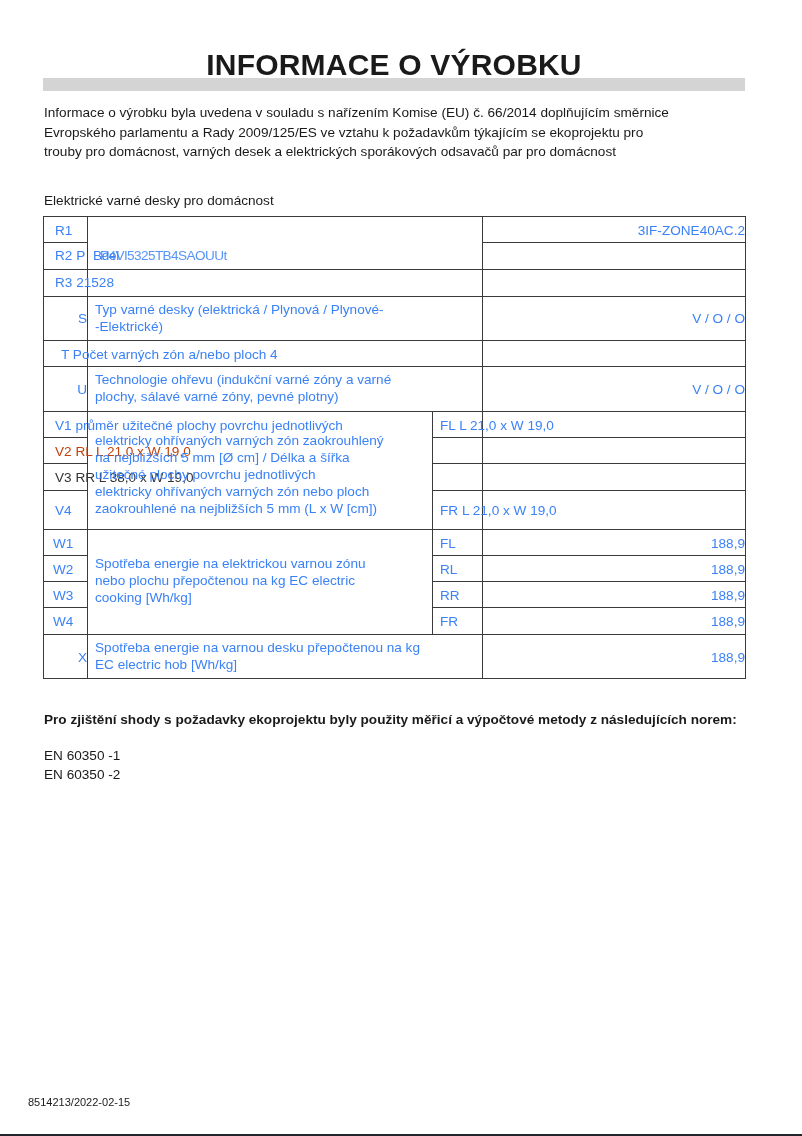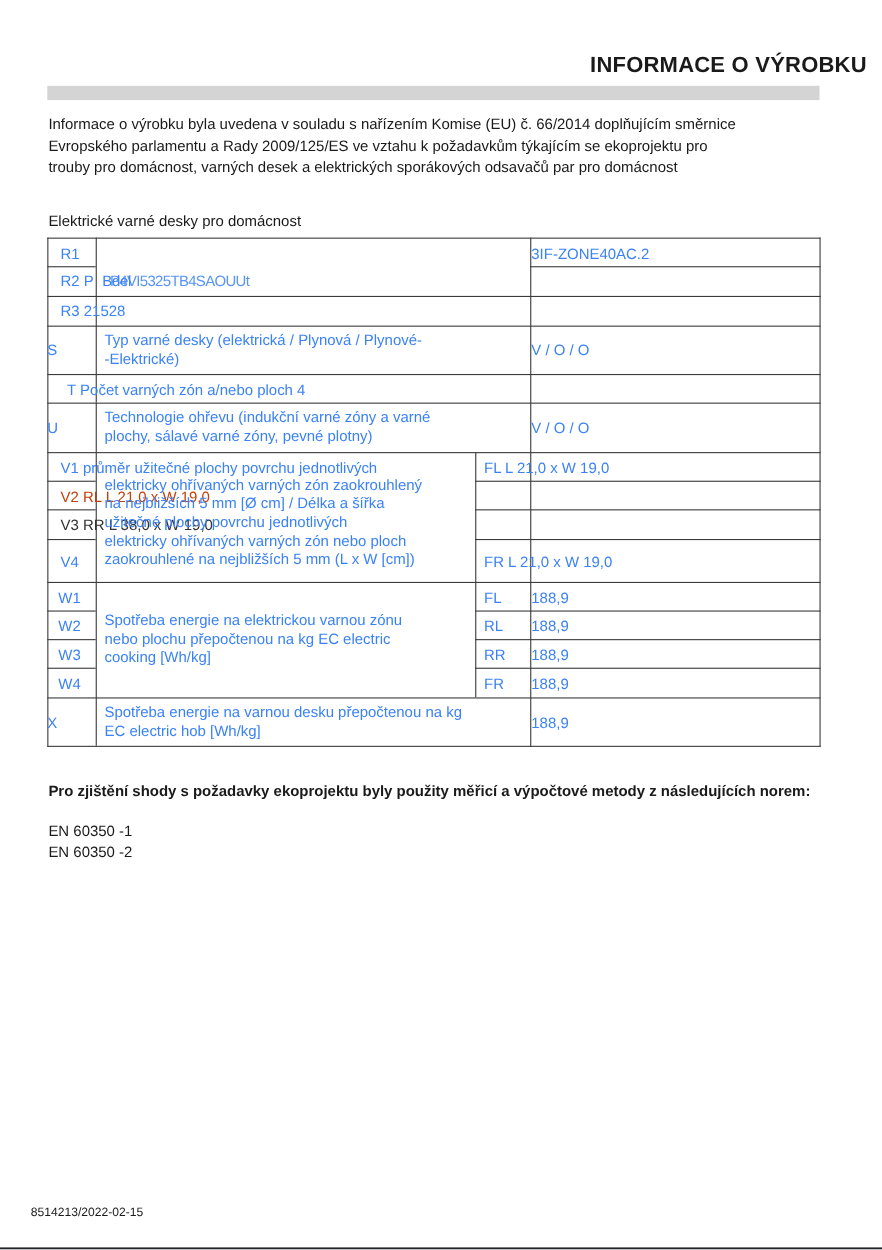--- a/index.html
+++ b/index.html
@@ -3,35 +3,35 @@
 <meta charset="utf-8">
 <style>
   html, body { margin: 0; padding: 0; }
   body {
     width: 802px; height: 1136px; position: relative; overflow: hidden;
     background: #ffffff; color: #1a1a1a;
     font-family: "Liberation Sans", sans-serif;
   }
   .abs { position: absolute; }
   .title {
-    left: 0; width: 788px; top: 48px; text-align: right;
-    font-size: 20px; font-weight: bold; letter-spacing: 0.2px; color: #1a1a1a;
+    left: 0; width: 788px; top: 48px; text-align: center;
+    font-size: 30px; font-weight: bold; letter-spacing: 0.2px; color: #1a1a1a;
   }
   .title-bar { left: 43px; top: 78px; width: 702px; height: 13px; background: #d4d4d4; }
   .intro {
     left: 44px; top: 103px; width: 710px;
     font-size: 13.6px; line-height: 19.5px; white-space: pre-line;
   }
   .section-caption { left: 44px; top: 193px; font-size: 13.6px; }
 
   
   .hl { position: absolute; height: 1px; background: #3a3a3a; }
   .vl { position: absolute; width: 1px; background: #3a3a3a; }
   .cell { position: absolute; font-size: 13.6px; line-height: 17px; color: #3b82f6; }
-  .center { text-align: left; }
+  .center { text-align: right; }
 
   .conformity {
     left: 44px; top: 711px; width: 701px;
     font-size: 13.6px; line-height: 18px; font-weight: bold; text-align: justify;
     text-align-last: left;
   }
   .std { left: 44px; font-size: 13.6px; }
   .footer { left: 28px; top: 1096px; font-size: 11px; }
   .bottom-strip { left: 0; top: 1134px; width: 802px; height: 2px; background: #22252b; }
 </style>

